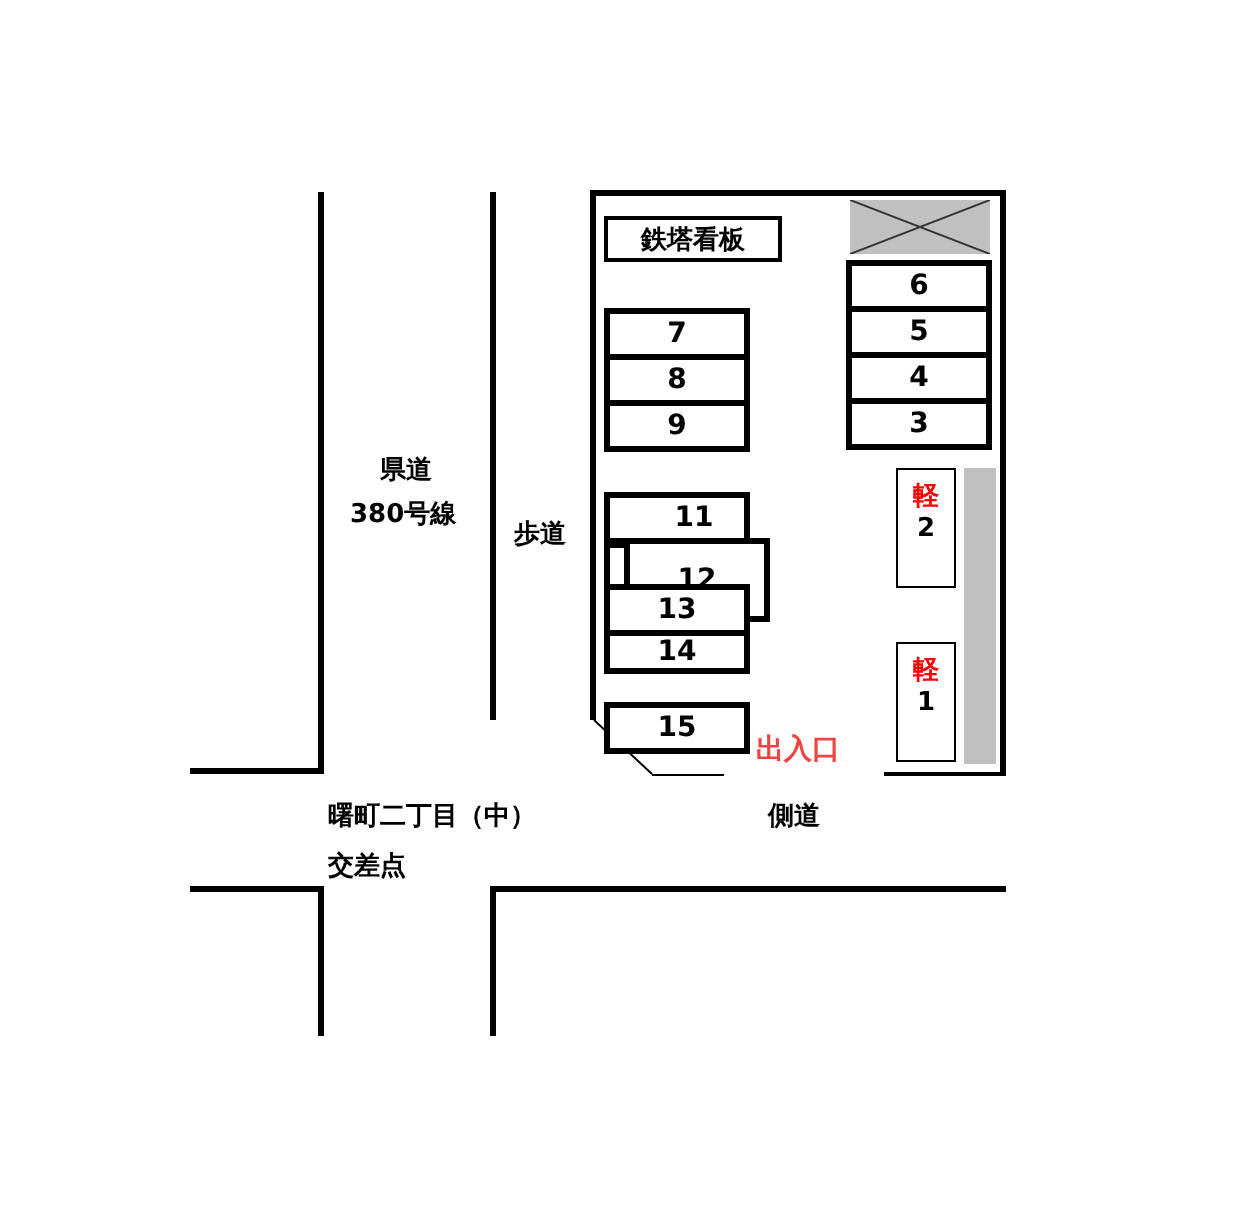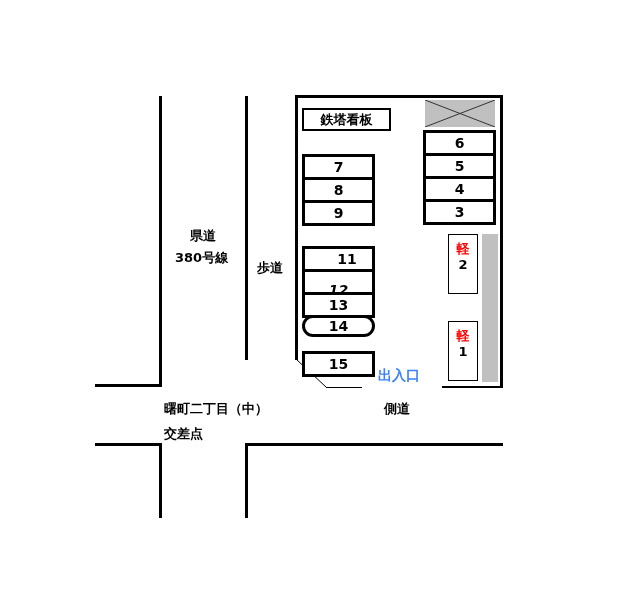--- a/index.html
+++ b/index.html
@@ -8,21 +8,21 @@
   .abs { position: absolute; }
   .line { position: absolute; background: #000; }
   .lbl { position: absolute; font-size: 13px; font-weight: bold; white-space: nowrap; line-height: 16px; }
   .stall { position: absolute; box-sizing: border-box; border: 3px solid #000; background: #fff;
            display: flex; align-items: center; justify-content: center;
            font-size: 14px; font-weight: bold; }
   .kei { position: absolute; box-sizing: border-box; border: 1px solid #000; background: #fff;
          display: flex; flex-direction: column; align-items: center; padding-top: 6px;
          font-size: 13px; font-weight: bold; line-height: 16px; }
   .kei .k { color: #ff0000; }
-  .red { color: #3b82f6; }
+  .red { color: #ef4444; }
 </style>
 </head>
 <body>
 
 <div class="line" style="left:159px; top:96px; width:3px; height:290px;"></div>
 <div class="line" style="left:95px; top:384px; width:67px; height:3px;"></div>
 <div class="line" style="left:245px; top:96px; width:3px; height:264px;"></div>
 
 <div class="line" style="left:95px; top:443px; width:67px; height:3px;"></div>
 <div class="line" style="left:159px; top:443px; width:3px; height:75px;"></div>
@@ -52,23 +52,23 @@
     <line x1="0" y1="0" x2="70" y2="27" stroke="#333" stroke-width="1"></line>
     <line x1="70" y1="0" x2="0" y2="27" stroke="#333" stroke-width="1"></line>
   </svg>
 </div>
 
 <div class="stall" style="left:302px; top:154px; width:73px; height:26px;">7</div>
 <div class="stall" style="left:302px; top:177px; width:73px; height:26px;">8</div>
 <div class="stall" style="left:302px; top:200px; width:73px; height:26px;">9</div>
 <div class="stall" style="left:302px; top:223px; width:73px; height:26px;margin-top:48px;">10</div>
 <div class="stall" style="left:302px; top:246px; width:73px; height:26px;padding-left:17px;">11</div>
-<div class="stall" style="left:302px; top:269px; width:73px; height:42px;font-style:italic;">12</div>
+<div class="stall" style="left:312px; top:269px; width:73px; height:42px;">12</div>
 <div class="stall" style="left:302px; top:292px; width:73px; height:26px;">13</div>
-<div class="stall" style="left:302px; top:315px; width:73px; height:22px;border-radius:12px;">14</div>
+<div class="stall" style="left:302px; top:315px; width:73px; height:22px;">14</div>
 <div class="stall" style="left:302px; top:338px; width:73px; height:26px;margin-top:13px;">15</div>
 
 <div class="stall" style="left:423px; top:130px; width:73px; height:26px;">6</div>
 <div class="stall" style="left:423px; top:153px; width:73px; height:26px;">5</div>
 <div class="stall" style="left:423px; top:176px; width:73px; height:26px;">4</div>
 <div class="stall" style="left:423px; top:199px; width:73px; height:26px;">3</div>
 
 <div class="kei" style="left:448px; top:234px; width:30px; height:60px;">
   <span class="k">軽</span>
   <span>2</span>

